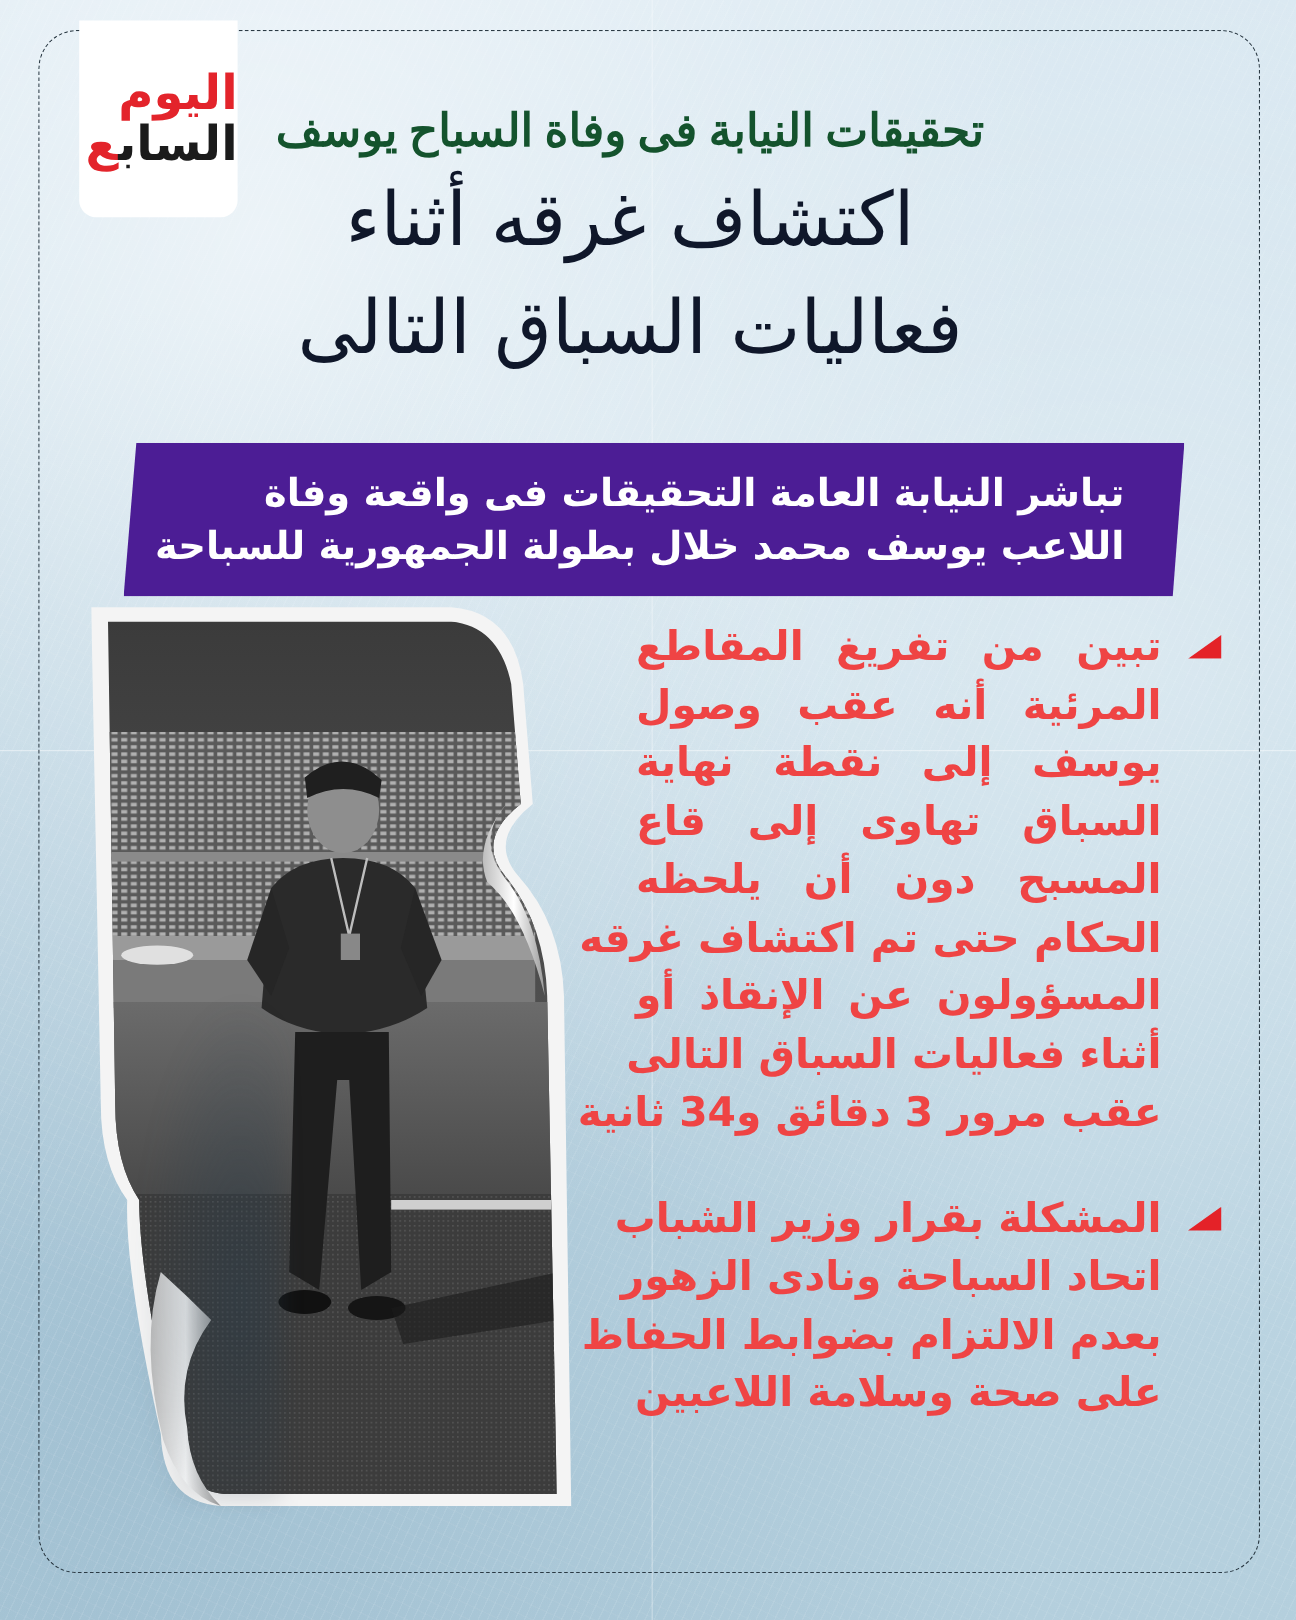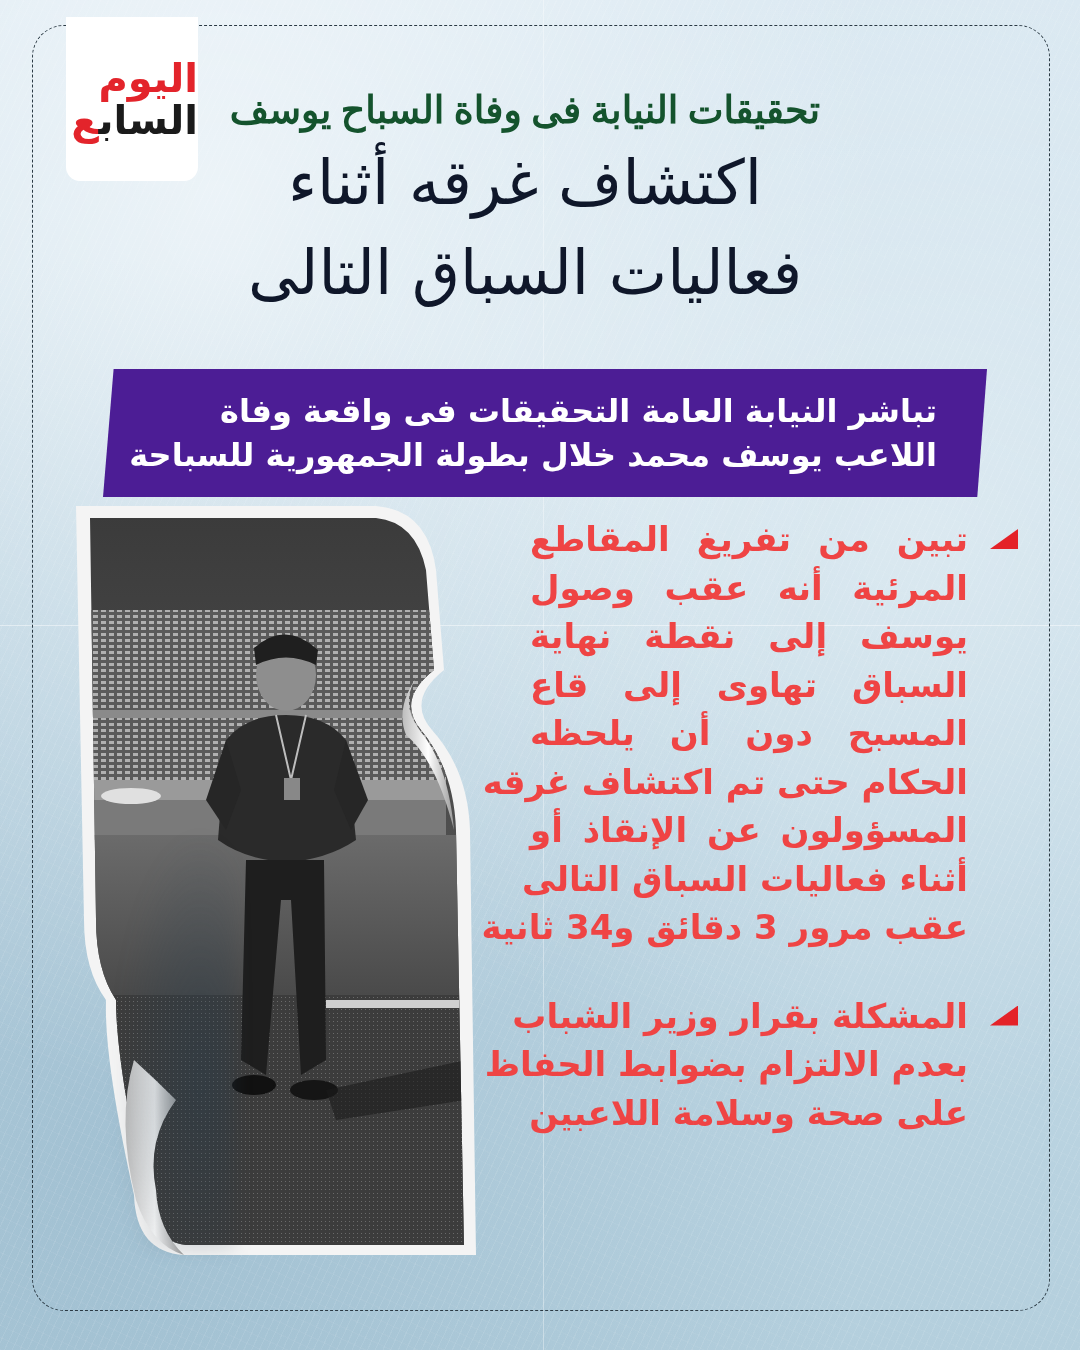--- a/index.html
+++ b/index.html
@@ -185,16 +185,17 @@
     <div class="bullet-line">السباق تهاوى إلى قاع</div>
     <div class="bullet-line">المسبح دون أن يلحظه</div>
     <div class="bullet-line">الحكام حتى تم اكتشاف غرقه</div>
     <div class="bullet-line">المسؤولون عن الإنقاذ أو</div>
     <div class="bullet-line">أثناء فعاليات السباق التالى</div>
     <div class="bullet-line">عقب مرور 3 دقائق و34 ثانية</div>
   </div>
   <div class="bullet">
     <span class="bullet-icon"></span>
     <div class="bullet-line">المشكلة بقرار وزير الشباب</div>
+    <div class="bullet-line">اتحاد السباحة ونادى الزهور</div>
     <div class="bullet-line">بعدم الالتزام بضوابط الحفاظ</div>
     <div class="bullet-line">على صحة وسلامة اللاعبين</div>
   </div>
 </div>
 
 </body></html>

